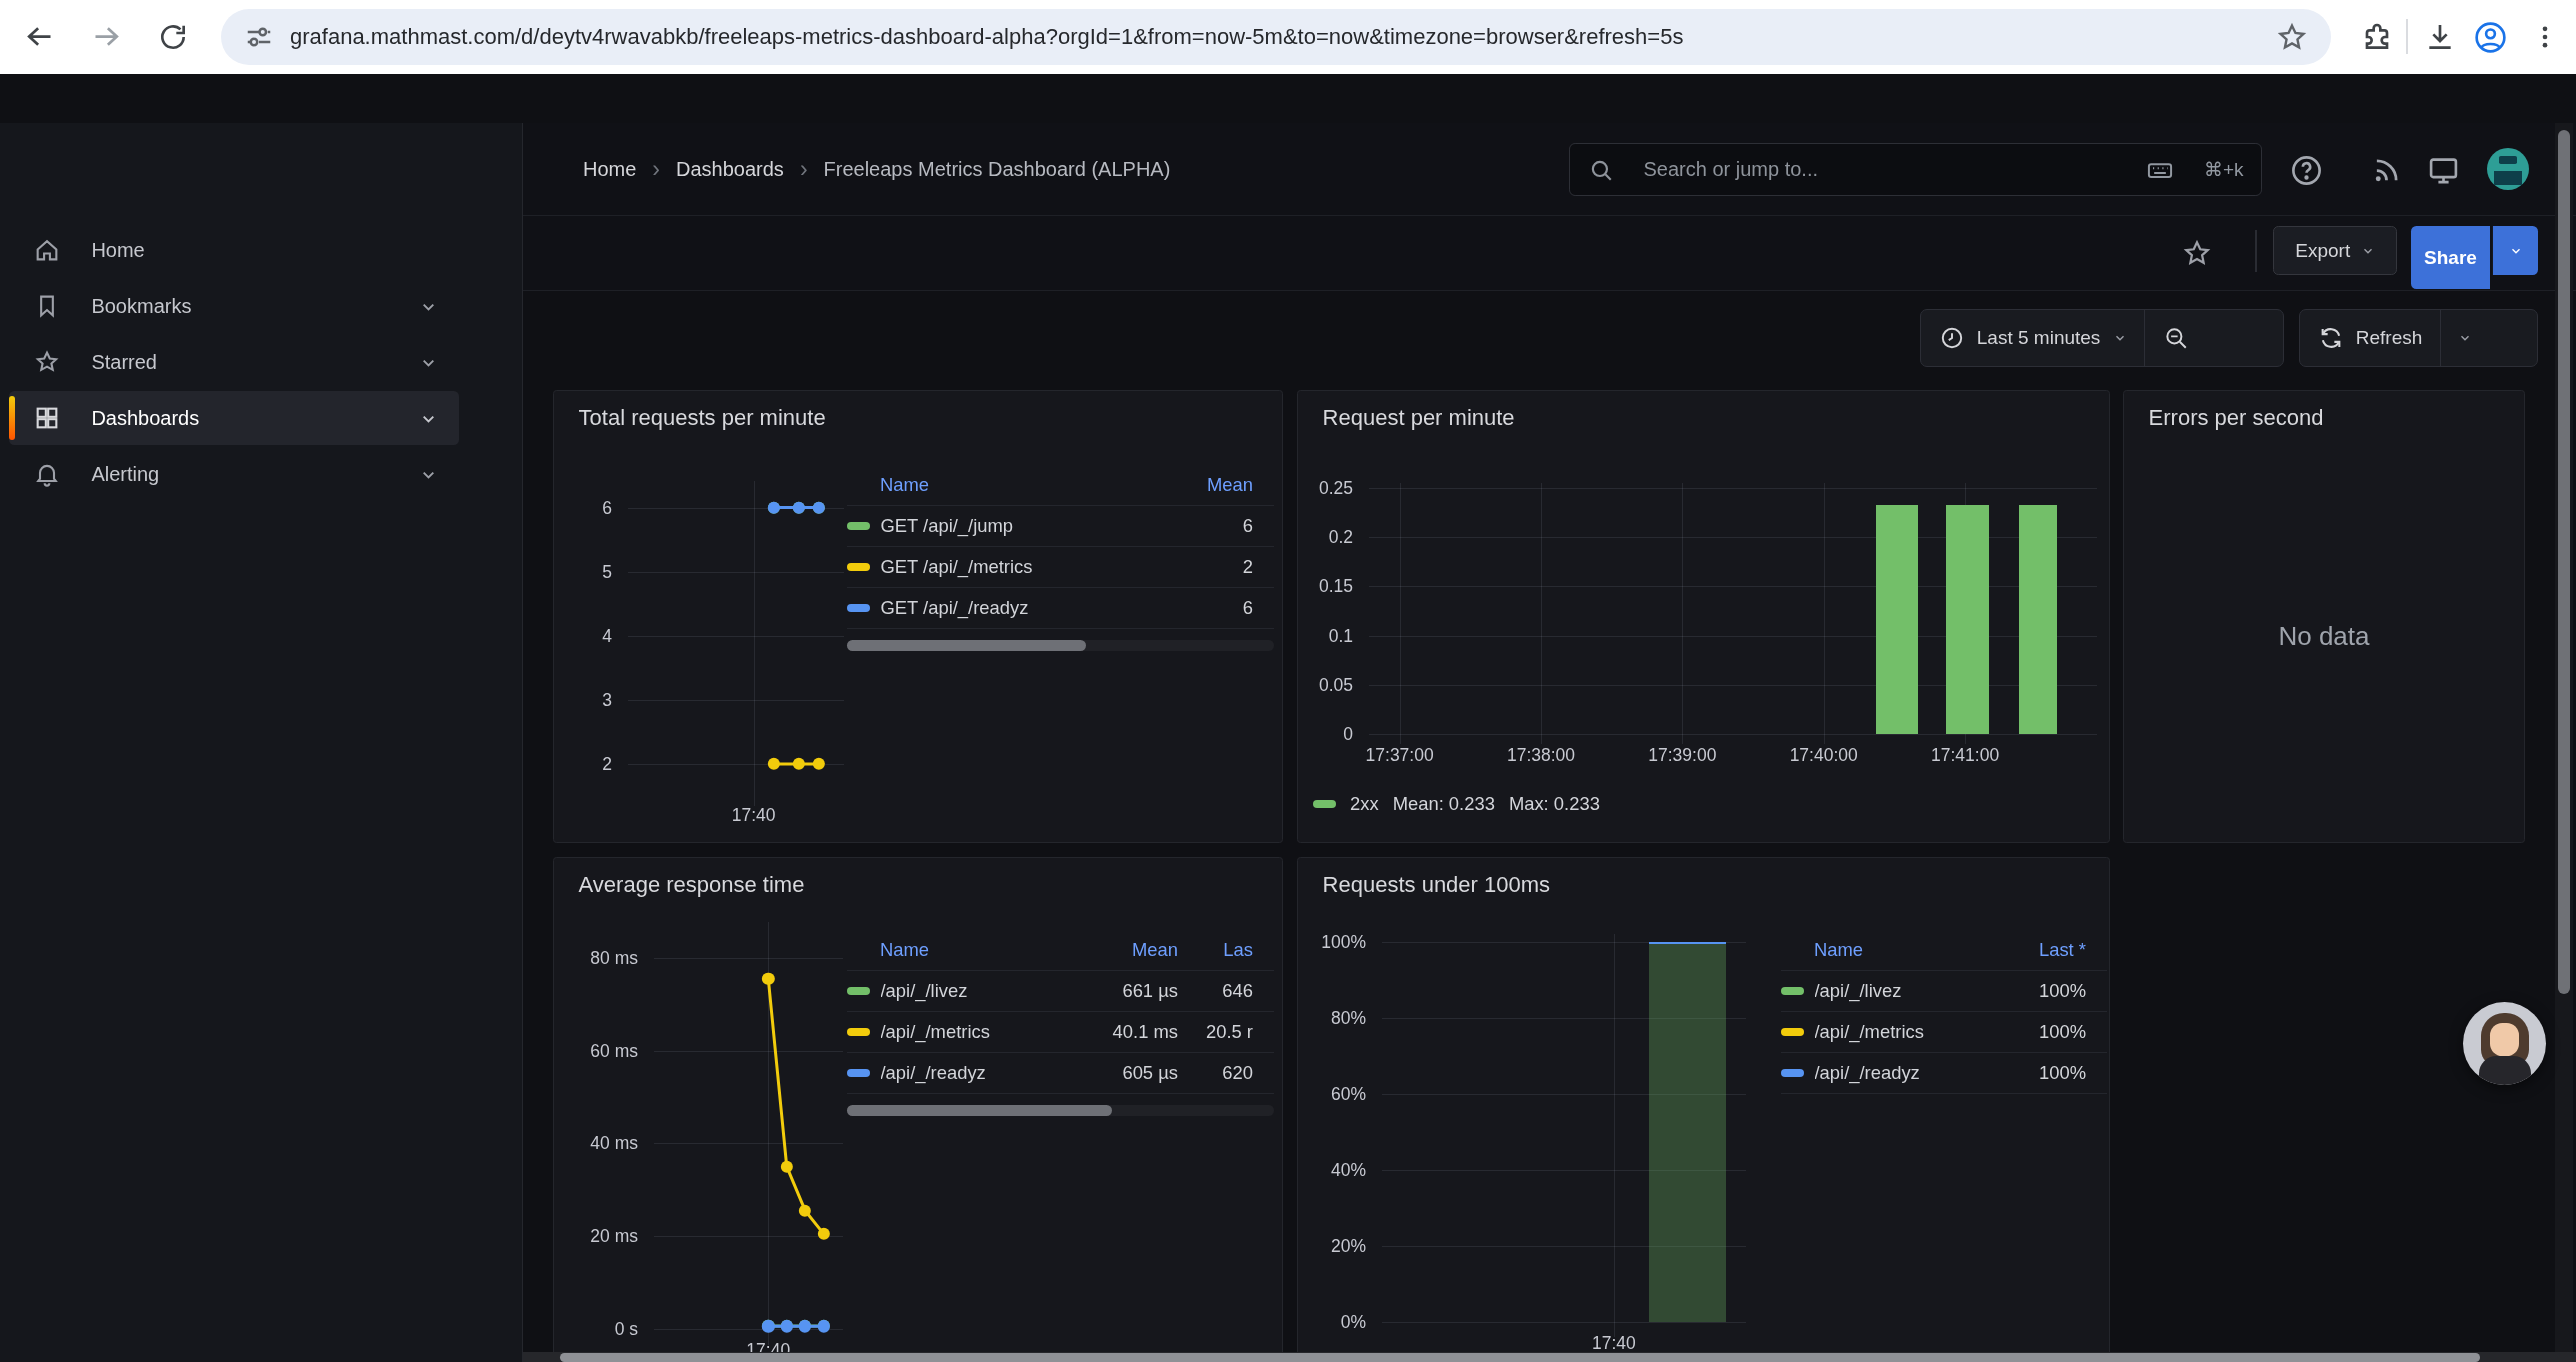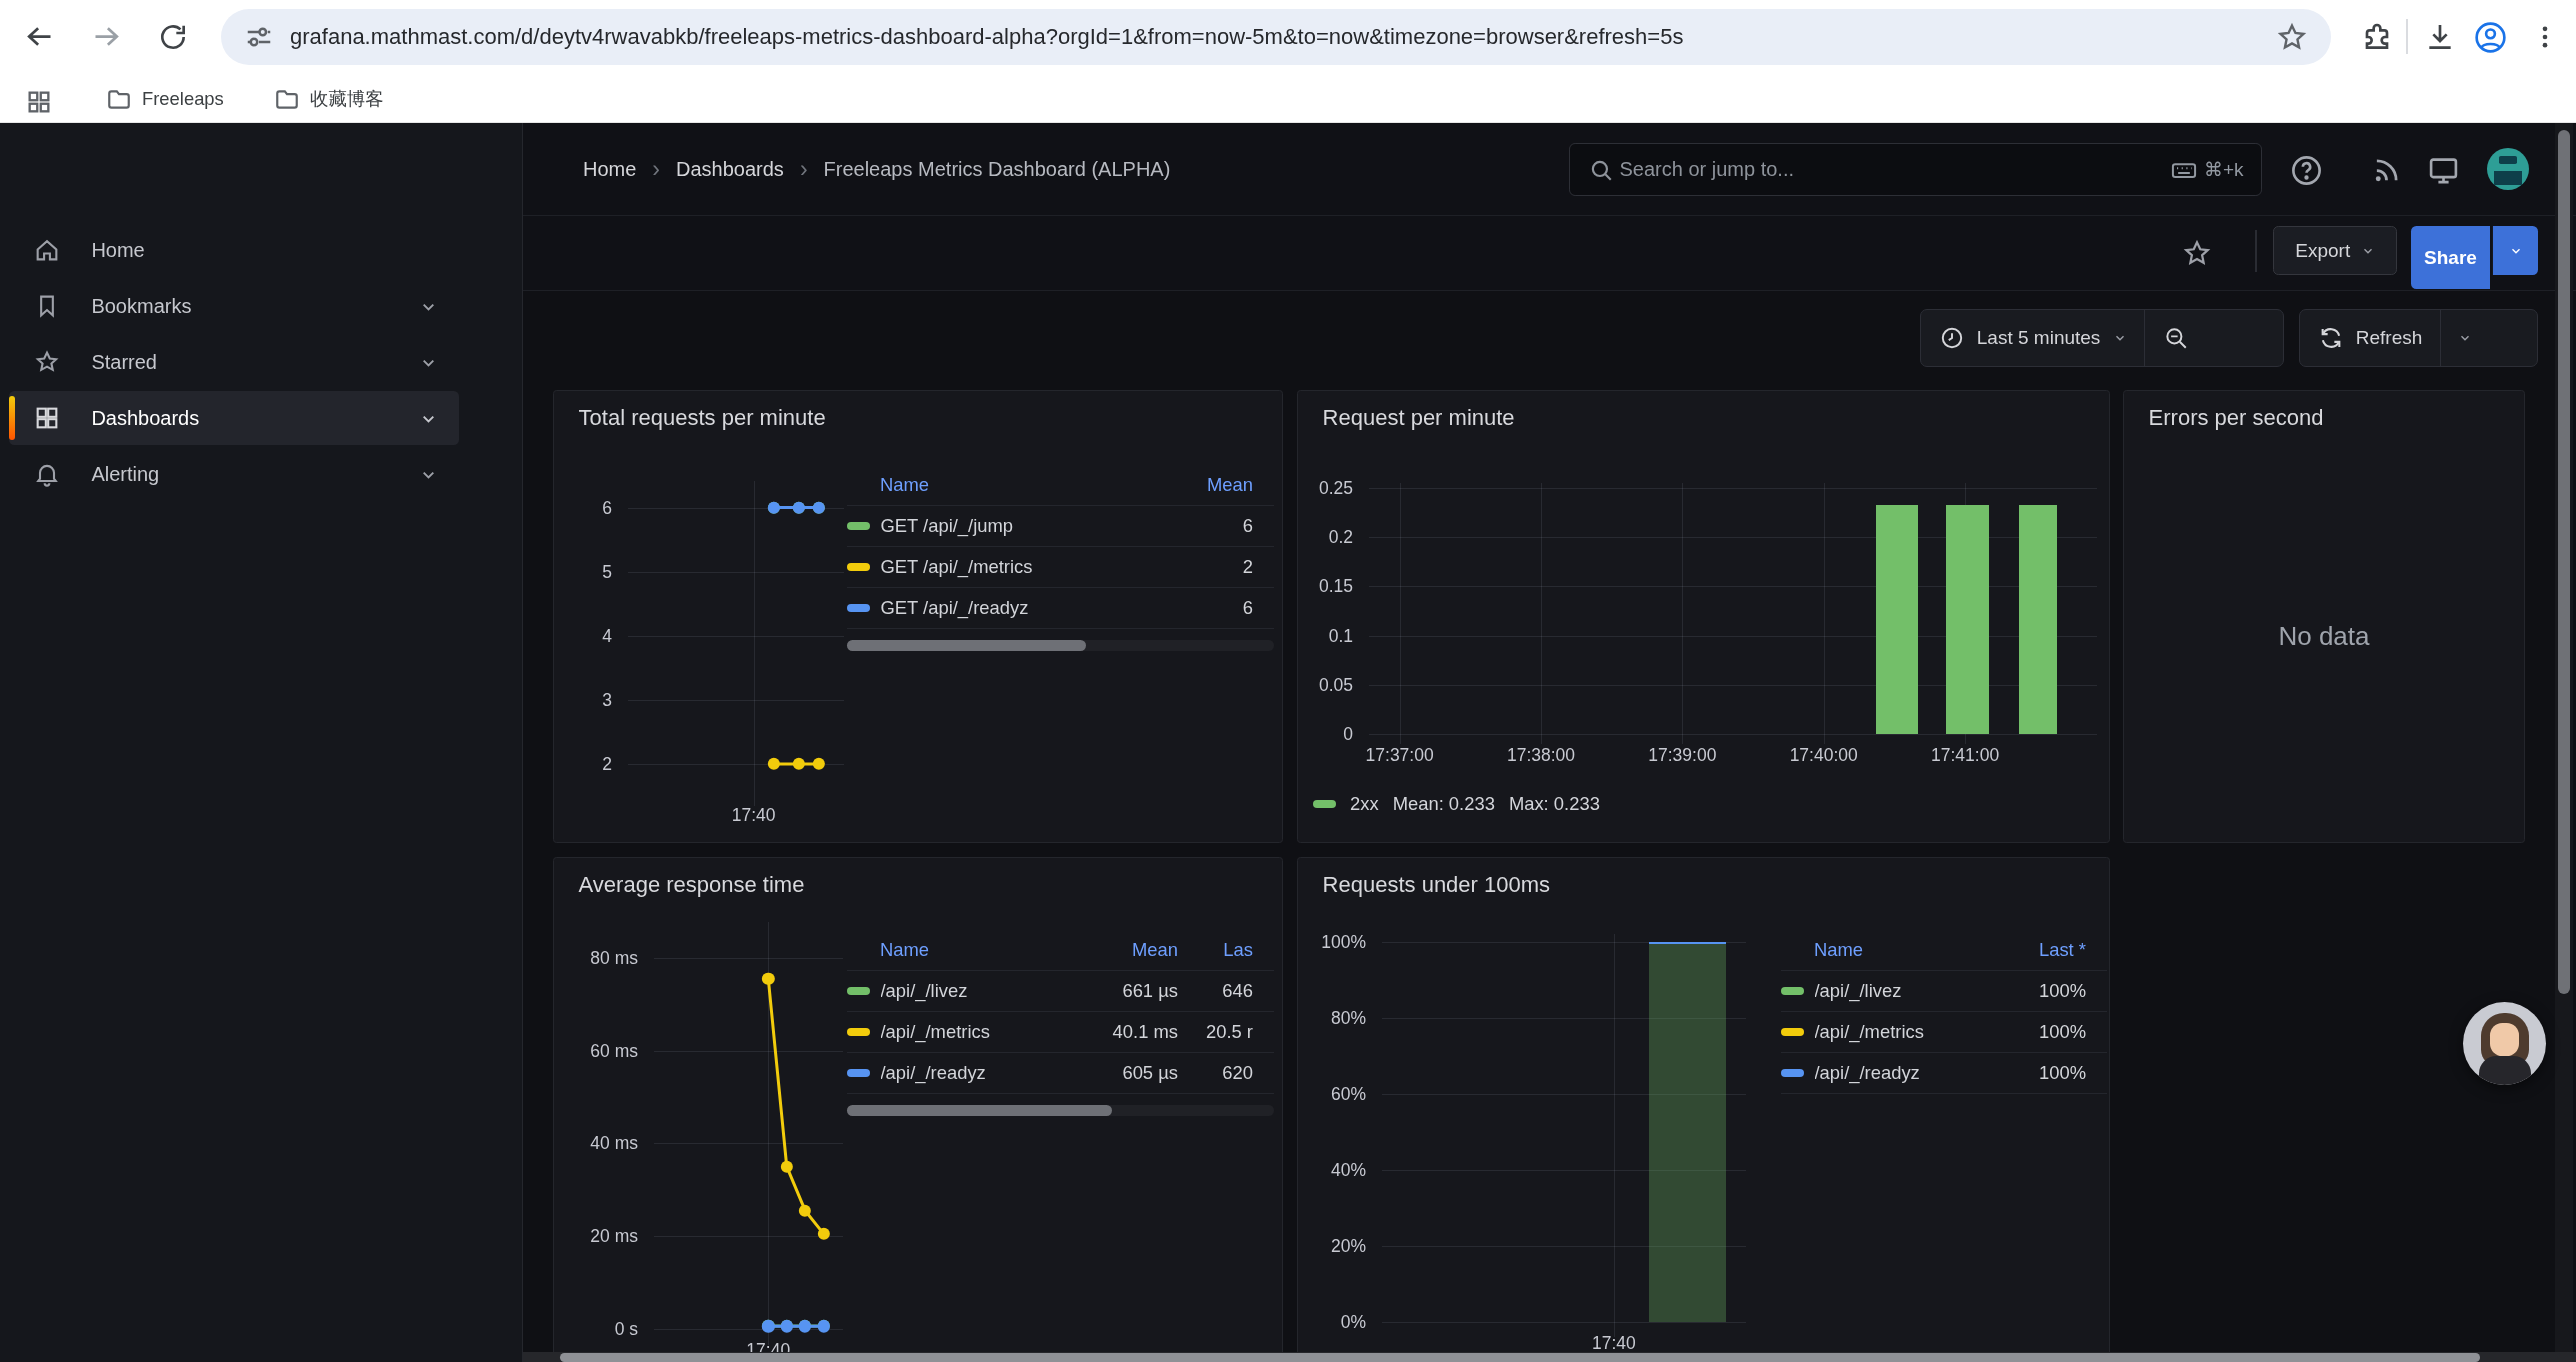--- a/index.html
+++ b/index.html
@@ -25,21 +25,21 @@
   .sb-item .lbl{font-size:20px;}
   .sb-item.active{background:#23252c;color:#ffffff;}
   .sb-accent{position:absolute;left:0;top:5.3px;bottom:5.3px;width:6.1px;border-radius:3.5px;background:linear-gradient(#f2cc0c,#ff5400);}
   .sb-chev{position:absolute;right:19px;color:#9da0a8;}
   .gf-header{position:absolute;left:523px;top:123px;width:2053px;height:93px;background:#101116;border-bottom:0.9px solid #1e2026;box-sizing:border-box;}
   .crumbs{position:absolute;left:60px;top:0;height:92px;display:flex;align-items:center;gap:16px;font-size:20px;}
   .crumb{color:#d5d6da;white-space:nowrap;}
   .crumb.dim{color:#b7bac1;}
   .csep{color:#70747c;font-size:23px;}
   .searchbox{position:absolute;left:1046px;top:20px;width:693px;height:53px;background:#0c0d11;border:0.9px solid #2d2f36;border-radius:6.1px;
-    display:flex;align-items:center;padding:0 17.5px;gap:6px;box-sizing:border-box;color:#8e939b;}
+    display:flex;align-items:center;padding:0 17.5px;gap:30px;box-sizing:border-box;color:#8e939b;}
   .searchbox .ph{flex:1;font-size:20px;color:#8e939b;white-space:nowrap;overflow:hidden;}
   .kbd-short{font-size:19px;color:#9298a1;white-space:nowrap;}
   .hd-ic{position:absolute;top:28px;width:39px;height:39px;display:flex;align-items:center;justify-content:center;color:#aab;color:#a3a7af;}
   .avatar-hd{position:absolute;left:1964px;top:24.6px;width:42px;height:42px;border-radius:50%;background:#2e9e96;overflow:hidden;}
   .avatar-hd .px1{position:absolute;left:12.3px;top:8.8px;width:17.5px;height:8px;background:#0e3f4a;border-radius:1.8px;}
   .avatar-hd .px2{position:absolute;left:7px;top:23px;width:28px;height:14px;background:#0e3f4a;}
   .subbar{position:absolute;left:523px;top:216px;width:2053px;height:75px;background:#101116;border-bottom:0.9px solid #1e2026;box-sizing:border-box;}
   .btn{display:flex;align-items:center;justify-content:center;gap:10.5px;font-size:19px;color:#d5d6da;box-sizing:border-box;}
   .btn-outline{background:#1b1d23;border:0.9px solid #34363d;border-radius:5.3px;}
   .share-main{background:#3d71d9;color:#fff;font-weight:700;border-radius:5.3px 0 0 5.3px;}
@@ -146,43 +146,20 @@
     </div>
     <div class="tr-ic" style="left:2525px;">
       <svg width="28" height="28" viewBox="0 0 24 24" fill="#3f4347">
           <circle cx="12" cy="5" r="2"></circle>
           <circle cx="12" cy="12" r="2"></circle>
           <circle cx="12" cy="19" r="2"></circle>
         </svg>
     </div>
   </div>
 
-  <div class="bm-bar">
-    <div class="tr-ic" style="left:19px;top:8.8px;">
-      <svg width="28" height="28" viewBox="0 0 24 24" fill="none" stroke="#5f6368" stroke-width="2">
-          <rect x="4" y="4" width="6.5" height="6.5"></rect>
-          <rect x="13.5" y="4" width="6.5" height="6.5"></rect>
-          <rect x="4" y="13.5" width="6.5" height="6.5"></rect>
-          <rect x="13.5" y="13.5" width="6.5" height="6.5"></rect>
-        </svg>
-    </div>
-    <div class="vdiv" style="left:75px;top:84px;height:30px;background:#c8d2e0;"></div>
-    <div class="bm-item" style="left:95px;">
-      <svg width="26" height="26" viewBox="0 0 24 24" fill="none" stroke="#5f6368" stroke-width="2">
-          <path d="M3 7a2 2 0 0 1 2-2h5l2 2.5h7a2 2 0 0 1 2 2V18a2 2 0 0 1-2 2H5a2 2 0 0 1-2-2z"></path>
-        </svg>
-      <span class="bm-label">Freeleaps</span>
-    </div>
-    <div class="bm-item" style="left:263px;">
-      <svg width="26" height="26" viewBox="0 0 24 24" fill="none" stroke="#5f6368" stroke-width="2">
-          <path d="M3 7a2 2 0 0 1 2-2h5l2 2.5h7a2 2 0 0 1 2 2V18a2 2 0 0 1-2 2H5a2 2 0 0 1-2-2z"></path>
-        </svg>
-      <span class="bm-label">收藏博客</span>
-    </div>
-  </div>
 
   <div class="gf-sidebar"></div>
 
   <div class="sb-item" style="top:223px;">
     <svg width="28" height="28" viewBox="0 0 24 24" fill="none" stroke="#9da0a8" stroke-width="1.8">
         <path d="M4 11.5 12 4.5l8 7V20h-5.5v-5h-5v5H4z"></path>
       </svg>
     <span class="lbl">Home</span>
   </div>
   <div class="sb-item" style="top:335px;">

